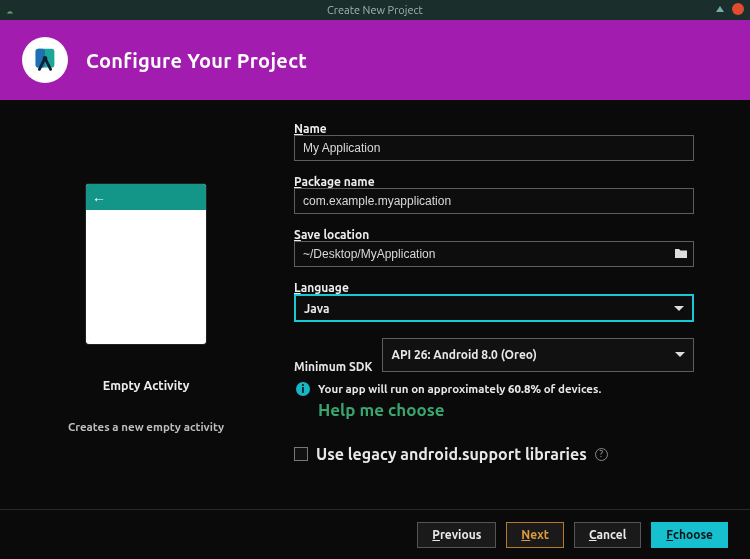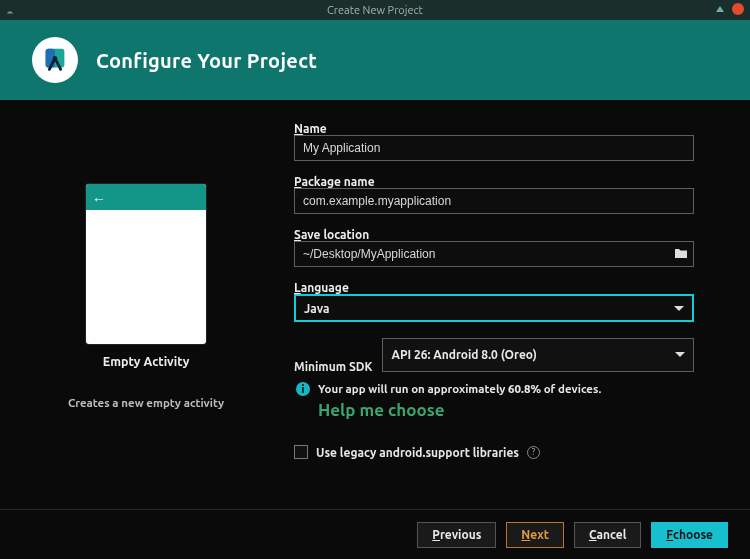--- a/index.html
+++ b/index.html
@@ -14,40 +14,40 @@
     .titlebar {
       height: 20px; background: #1a2e2c;
       display: flex; align-items: center; justify-content: center;
       position: relative; font-size: 11px; color: #a5b5b2;
     }
     .titlebar .left-dot { position:absolute; left:6px; top:6px; width:8px; height:8px; }
     .titlebar .right-ctrls { position:absolute; right:6px; top:3px; display:flex; gap:8px; align-items:center; }
     .tri { width:0; height:0; border-left:4px solid transparent; border-right:4px solid transparent; border-bottom:6px solid #7aa; }
     .close-dot { width:12px; height:12px; border-radius:50%; background:#e24b2e; }
     .header {
-      height: 80px; background:#0f766e;
-      display:flex; align-items:center; gap:18px; padding:0 32px;
+      height: 80px; background:#a21caf;
+      display:flex; align-items:center; gap:18px; padding:0 22px;
     }
     .app-icon-wrap {
       width:46px; height:46px; border-radius:50%; background:#fff;
       display:flex; align-items:center; justify-content:center;
     }
     .header h1 { font-size:20px; font-weight:700; color:#fff; letter-spacing:.3px; }
     .body {
       display:flex; height: calc(100% - 20px - 80px - 50px);
       padding: 22px 26px 10px 26px; gap: 28px;
     }
     .left-pane { width: 240px; display:flex; flex-direction:column; align-items:center; padding-top:62px; }
     .phone {
       width:120px; height:160px; background:#fff; border-radius:3px; overflow:hidden;
       box-shadow:0 0 0 1px #222;
     }
     .phone-top { height:26px; background:#139688; display:flex; align-items:center; padding:0 6px; }
     .back-arrow { color:#fff; font-size:14px; line-height:1; }
-    .tpl-name { margin-top:10px; font-weight:700; font-size:12.5px; color:#ededed; }
+    .tpl-name { margin-top:34px; font-weight:700; font-size:12.5px; color:#ededed; }
     .tpl-desc { margin-top:28px; font-size:11.5px; color:#bdbdbd; font-weight:600; }
     .form { flex:1; display:flex; flex-direction:column; gap:14px; max-width:400px; }
     .field-label { font-size:12px; font-weight:700; color:#eee; }
     .field-label span.u { text-decoration: underline; }
     .input {
       height:26px; width:100%; background:#0d0d0d; border:1px solid #5e5e5e;
       color:#d8d8d8; padding:0 8px; font-size:12px;
     }
     .input-row { position:relative; }
     .folder-ic { position:absolute; right:6px; top:50%; transform:translateY(-50%); color:#ddd; font-size:13px; }
@@ -67,21 +67,21 @@
     .info-ic {
       width:14px; height:14px; border-radius:50%; background:#17b6c4;
       color:#000; font-weight:900; font-size:10px; display:flex; align-items:center; justify-content:center;
       flex:none; margin-top:1px;
     }
     .hint-text { font-size:11.5px; font-weight:700; color:#e8e8e8; line-height:1.35; }
     .hint-text b { font-weight:900; }
     .help-link { color:#3aa66f; font-size:17px; font-weight:700; display:block; margin-top:2px; }
     .checkbox-row { display:flex; align-items:center; gap:8px; margin-top:10px; }
     .cbox { width:14px; height:14px; border:1px solid #777; background:#111; }
-    .cbox-label { font-size:12px; font-weight:700;text-align:center; }
+    .cbox-label { font-size:16px; font-weight:700;text-align:center; }
     .q-ic { width:13px; height:13px; border:1px solid #888; border-radius:50%; color:#aaa; font-size:9px; display:flex; align-items:center; justify-content:center; }
     .footer {
       height:50px; border-top:1px solid #2a2a2a;
       display:flex; align-items:center; justify-content:flex-end;
       padding:0 22px; gap:10px;
     }
     .btn {
       height:26px; padding:0 14px; background:#1a1a1a; border:1px solid #555;
       color:#eaeaea; font-size:12px; font-weight:700; display:flex; align-items:center;
     }

